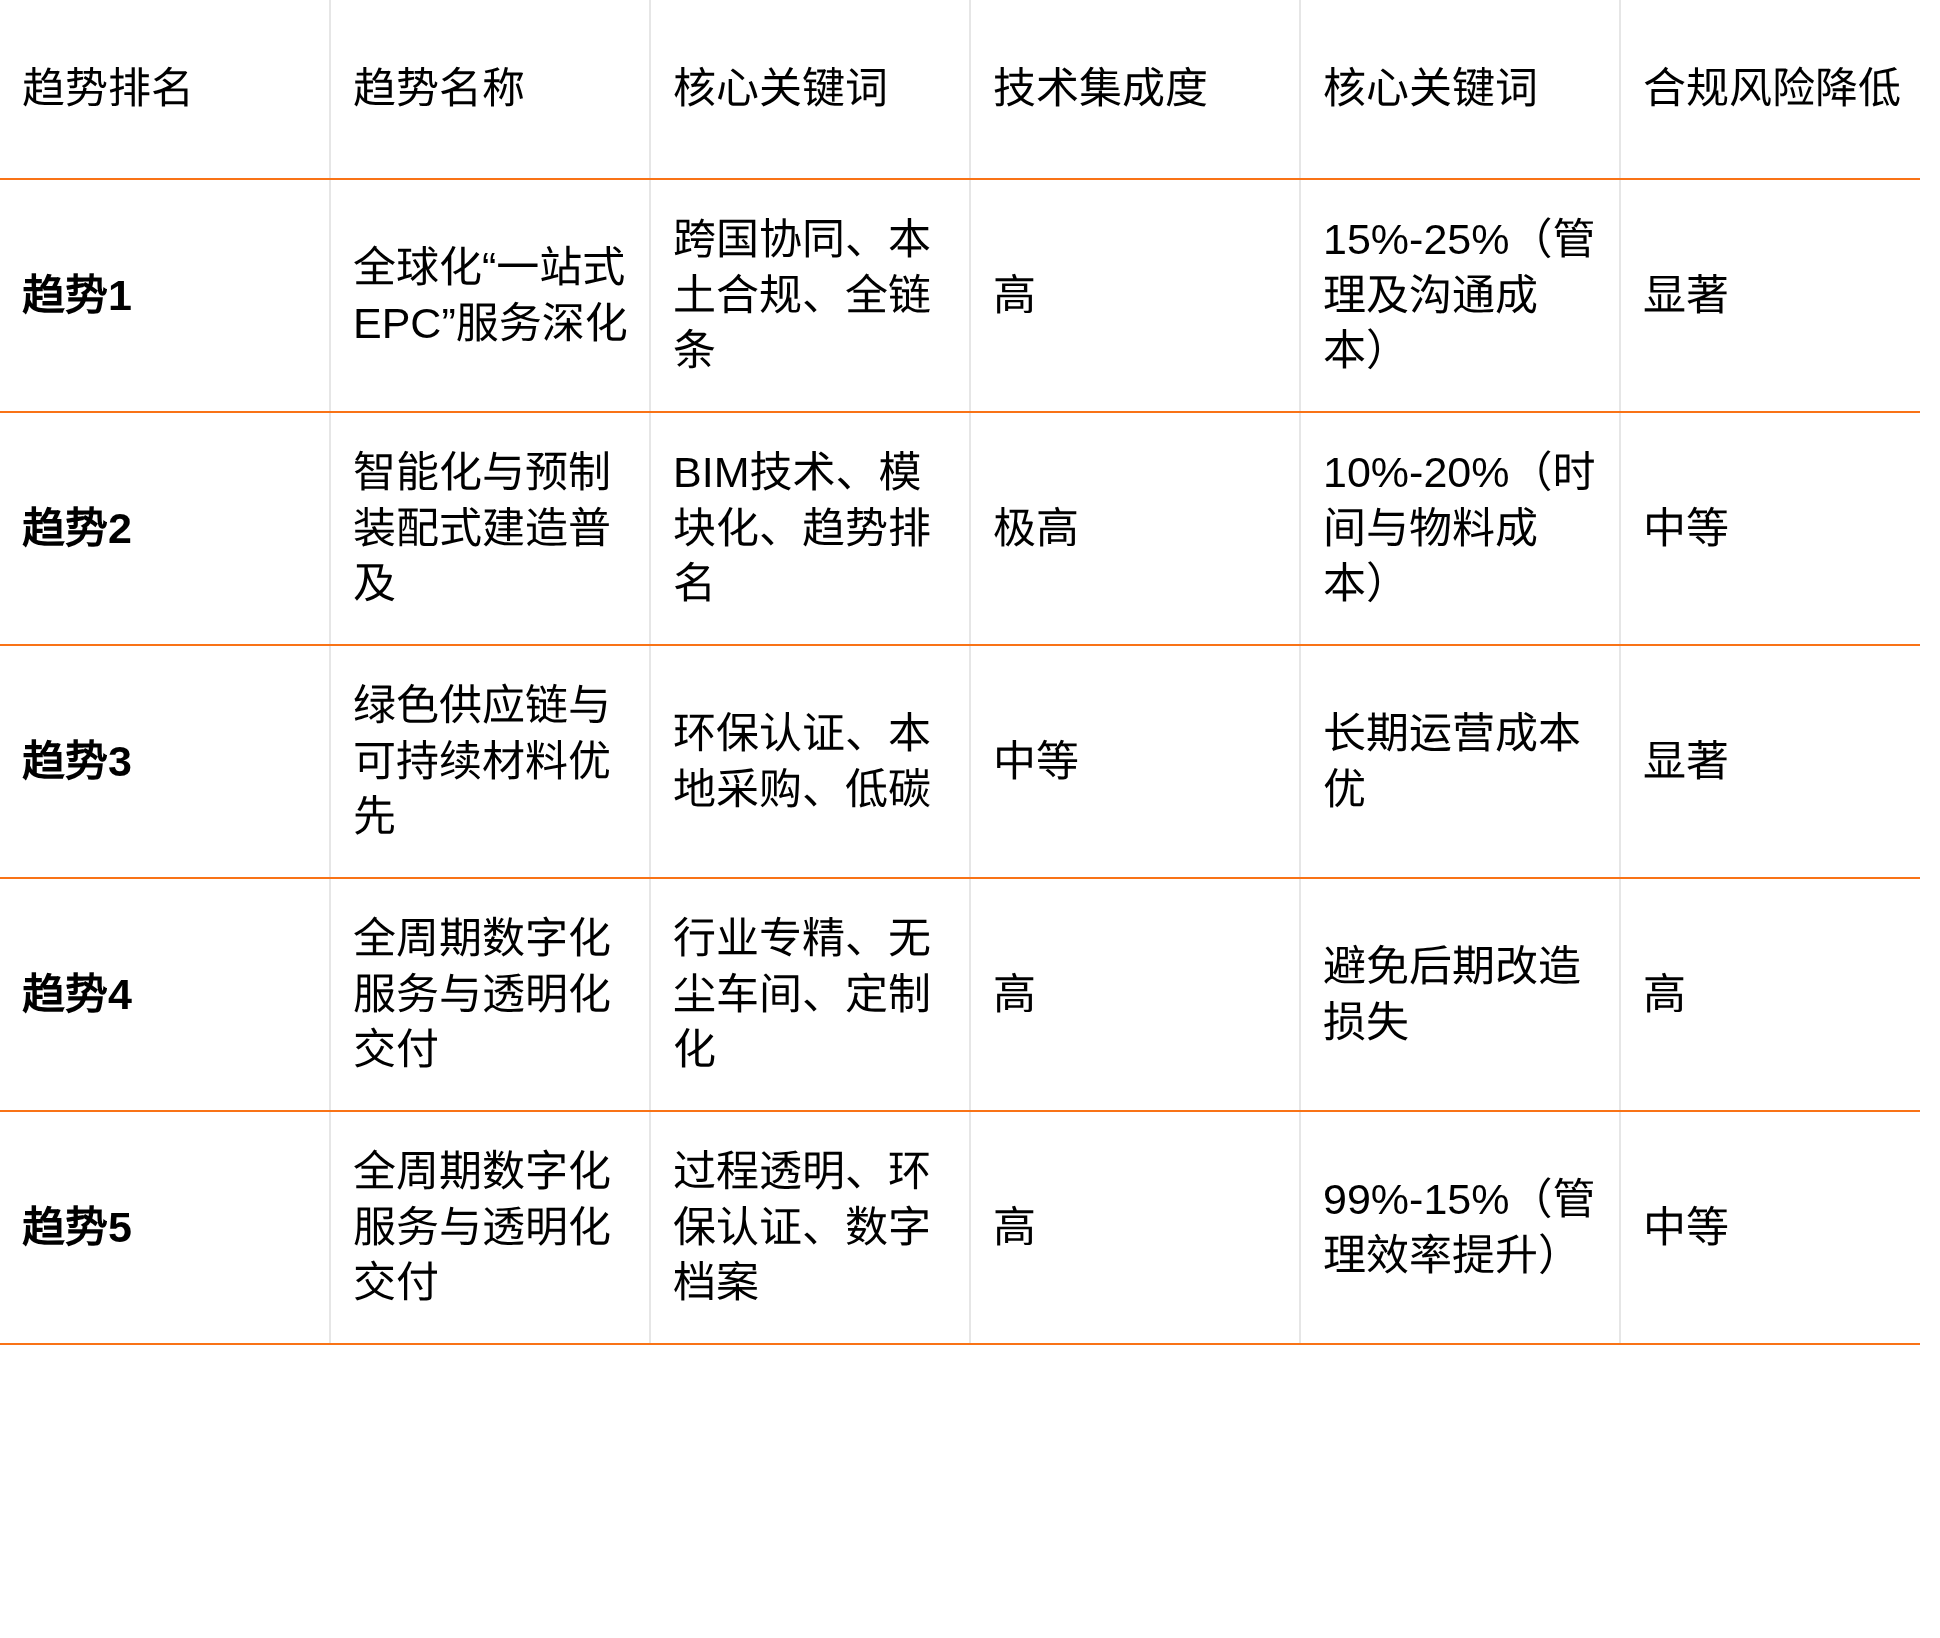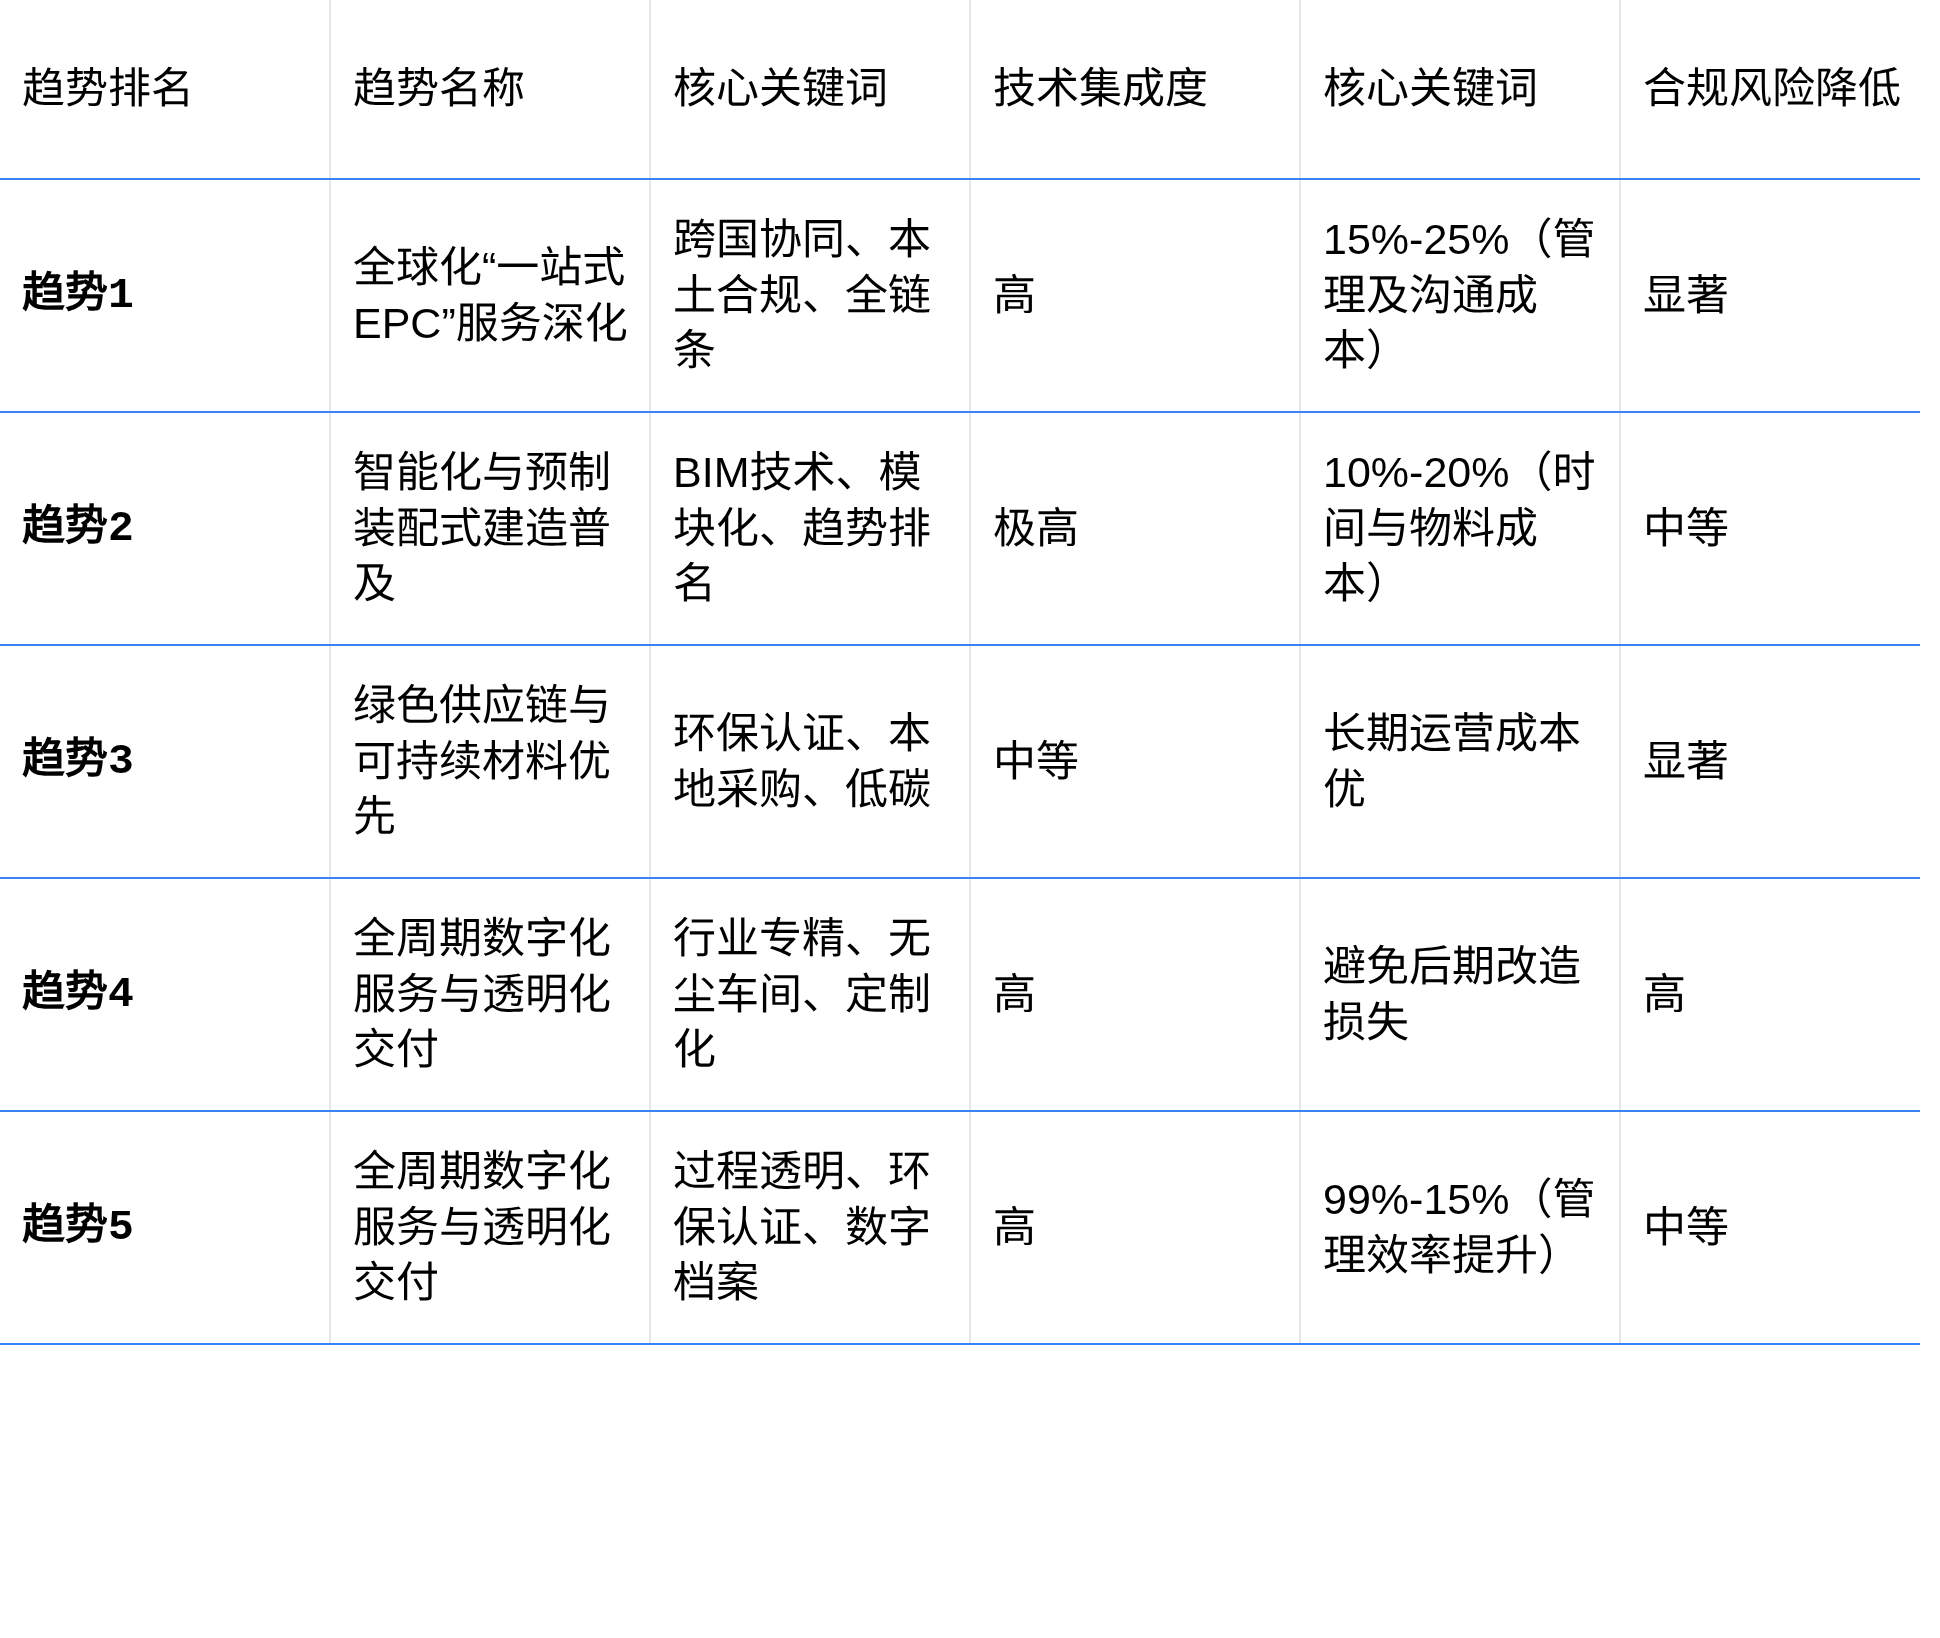--- a/index.html
+++ b/index.html
@@ -26,21 +26,21 @@
   }
   table.trend-table col.c0 { width: 330px; }
   table.trend-table col.c1 { width: 320px; }
   table.trend-table col.c2 { width: 320px; }
   table.trend-table col.c3 { width: 330px; }
   table.trend-table col.c4 { width: 320px; }
   table.trend-table col.c5 { width: 300px; }
 
   table.trend-table td,
   table.trend-table th {
-    border-bottom: 2px solid #3b82f6;
+    border-bottom: 2px solid #f97316;
     border-right: 2px solid #e6e6e6;
     vertical-align: middle;
     text-align: left;
     padding: 14px 18px 14px 22px;
     font-weight: normal;
     font-size: 43px;
     line-height: 1.28;
     word-break: break-word;
   }
   table.trend-table tr > td:first-child,
@@ -61,21 +61,20 @@
   thead tr th {
     height: 150px;
     vertical-align: middle;
   }
   tbody tr {
     height: 233px;
   }
   tbody td.rank-cell {
     font-weight: bold;
     font-size: 43px;
-    font-family: Liberation Mono, monospace;
   }
   tbody td.name-cell,
   tbody td.kw-cell {
     line-height: 1.3;
   }
   tbody td.cost-cell {
     line-height: 1.3;
   }
 </style>
 </head>

